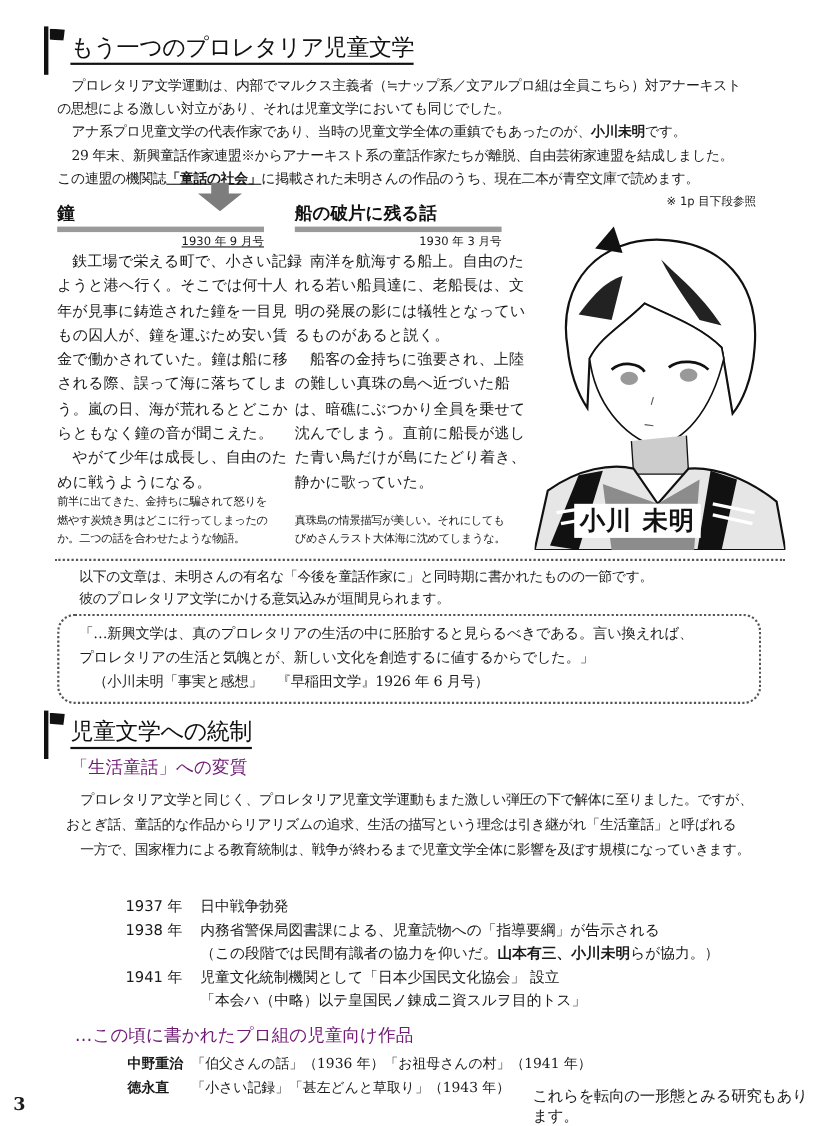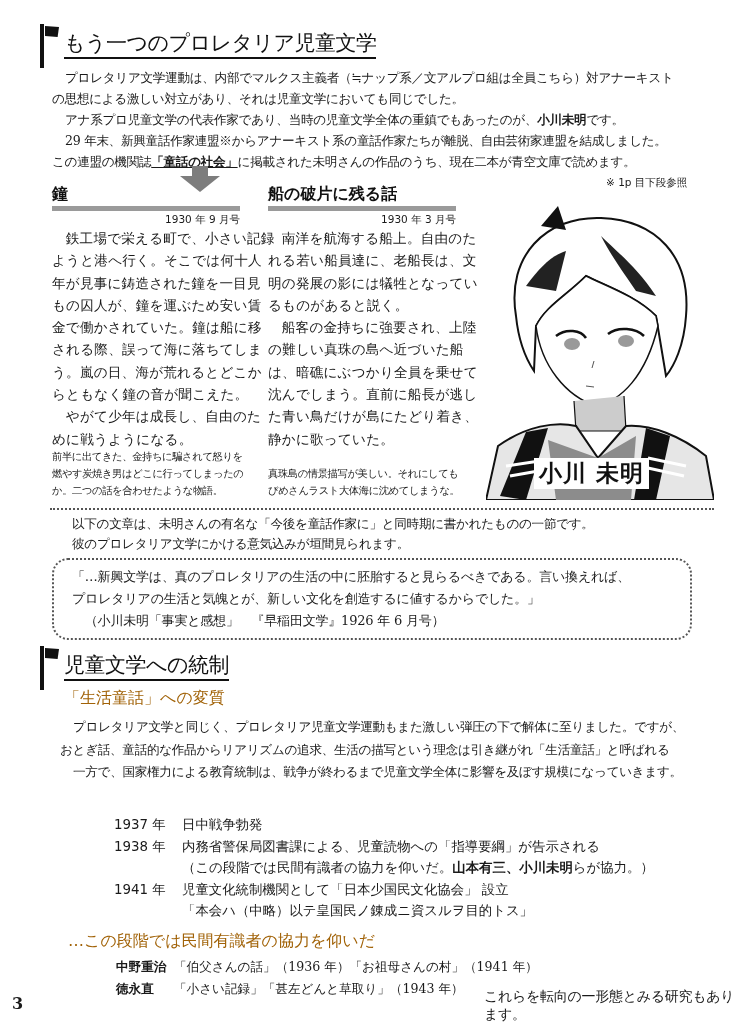--- a/index.html
+++ b/index.html
@@ -34,31 +34,31 @@
   .story-body div { white-space: nowrap; }
   .comment { font-size: 10.3px; line-height: 17px; white-space: nowrap; font-family: "DejaVu Sans", "Liberation Sans", sans-serif; letter-spacing: -0.4px; }
 
   .arrow { left: 180px; top: 166px; width: 40px; height: 26px; }
 
   .dotted-h { height: 0; border-top: 2px dotted #555; }
 
   .quote-box { left: 52px; top: 558px; width: 636px; height: 78px; border: 2px dotted #555; border-radius: 16px; }
   .quote-line { font-size: 13px; white-space: nowrap; letter-spacing: -0.2px; }
 
-  .sub-head { font-size: 16px; font-family: "DejaVu Sans", "Liberation Sans", sans-serif; color: #a16207; }
+  .sub-head { font-size: 16px; font-family: "DejaVu Sans", "Liberation Sans", sans-serif; color: #701a75; }
   .timeline { font-size: 13.4px; line-height: 21.5px; font-family: "DejaVu Sans", "Liberation Sans", sans-serif; white-space: nowrap; }
   .timeline .yr { display: inline-block; width: 68px; }
   .works { font-size: 12.6px; line-height: 22px; white-space: nowrap; }
   .works .au { display: inline-block; width: 58px; font-weight: bold; font-family: "DejaVu Sans", "Liberation Sans", sans-serif; }
 
   .page-no { left: 12px; top: 994px; font-size: 16px; font-weight: bold; }
 
   
   .illus { left: 486px; top: 196px; width: 228px; height: 304px; }
-  .name-plate { position: absolute; left: 48px; top: 262px; font-size: 23px; font-weight: bold;
+  .name-plate { position: absolute; left: 36px; top: 262px; font-size: 23px; font-weight: bold;
                 font-family: "DejaVu Sans", "Liberation Sans", sans-serif; color: #111; letter-spacing: 1px;
                 background: #fff; padding: 0 5px; }
 </style>
 </head>
 <body>
 
 <div class="abs sec-head" style="top:24px;">
   <div class="flag-pole"></div>
   <div class="flag-cloth"></div>
   <div class="sec-title">もう一つのプロレタリア児童文学</div>
@@ -74,21 +74,21 @@
 
 <div class="abs sans" style="left:606px; top:176px; font-size:10.5px;">※ 1p 目下段参照</div>
 
 <svg class="abs arrow" viewBox="0 0 40 26">
   <polygon points="12,0 28,0 28,10 40,10 20,26 0,10 12,10" fill="#7d7d7d"></polygon>
 </svg>
 
 <div class="abs" style="left:52px; top:184px; width:188px;">
   <div class="story-title">鐘</div>
   <div class="story-rule" style="margin-top:1px;"></div>
-  <div class="story-date" style="margin-top:2px;">1930 年 9 月号</div>
+  <div class="story-date" style="margin-top:2px;text-decoration:underline;">1930 年 9 月号</div>
   <div class="story-body" id="body0">
       <div>　鉄工場で栄える町で、小さい記録</div>
       <div>ようと港へ行く。そこでは何十人</div>
       <div>年が見事に鋳造された鐘を一目見</div>
       <div>もの囚人が、鐘を運ぶため安い賃</div>
       <div>金で働かされていた。鐘は船に移</div>
       <div>される際、誤って海に落ちてしま</div>
       <div>う。嵐の日、海が荒れるとどこか</div>
       <div>らともなく鐘の音が聞こえた。</div>
       <div>　やがて少年は成長し、自由のた</div>
@@ -185,21 +185,21 @@
   </div>
 
 <div class="abs timeline" id="timeline" style="left:114px; top:814px;">
     <div><span class="yr">1937 年</span><span>日中戦争勃発</span></div>
     <div><span class="yr">1938 年</span><span>内務省警保局図書課による、児童読物への「指導要綱」が告示される</span></div>
     <div><span class="yr"></span><span>（この段階では民間有識者の協力を仰いだ。</span><span class="bold">山本有三、小川未明</span><span>らが協力。）</span></div>
     <div><span class="yr">1941 年</span><span>児童文化統制機関として「日本少国民文化協会」 設立</span></div>
     <div><span class="yr"></span><span>「本会ハ（中略）以テ皇国民ノ錬成ニ資スルヲ目的トス」</span></div>
   </div>
 
-<div class="abs sub-head" style="left:68px; top:931px;">…この段階では民間有識者の協力を仰いだ</div>
+<div class="abs sub-head" style="left:68px; top:931px;">…この頃に書かれたプロ組の児童向け作品</div>
 
 <div class="abs works" id="works" style="left:116px; top:956px;">
     <div><span class="au">中野重治</span><span>「伯父さんの話」（1936 年）「お祖母さんの村」（1941 年）</span></div>
     <div><span class="au">徳永直</span><span>「小さい記録」「甚左どんと草取り」（1943 年）</span></div>
   </div>
 
 <div class="abs sans" style="left:484px; top:988px; font-size:14px; letter-spacing:-0.3px;">これらを転向の一形態とみる研究もあります。</div>
 
 <div class="abs page-no serif">3</div>
 

